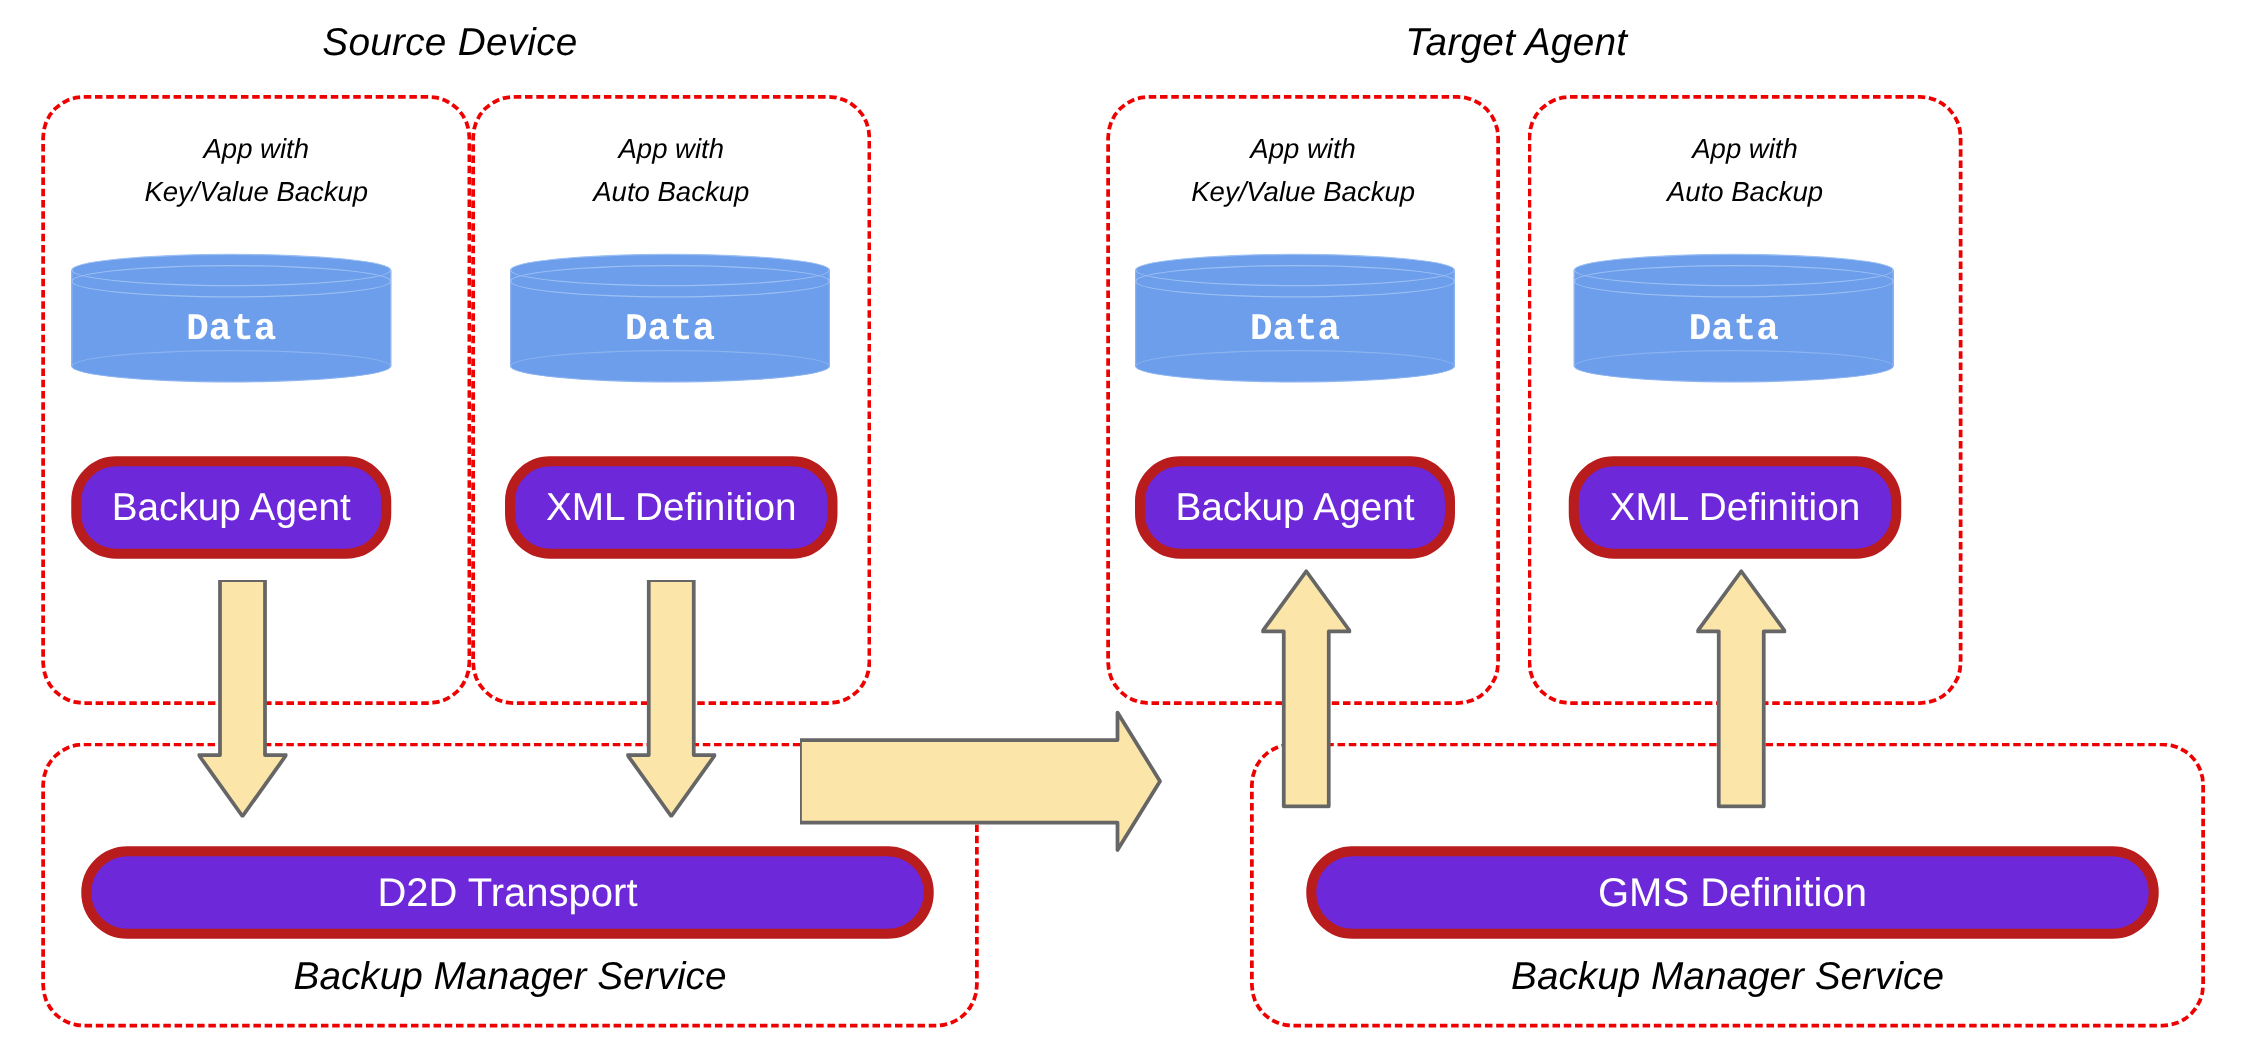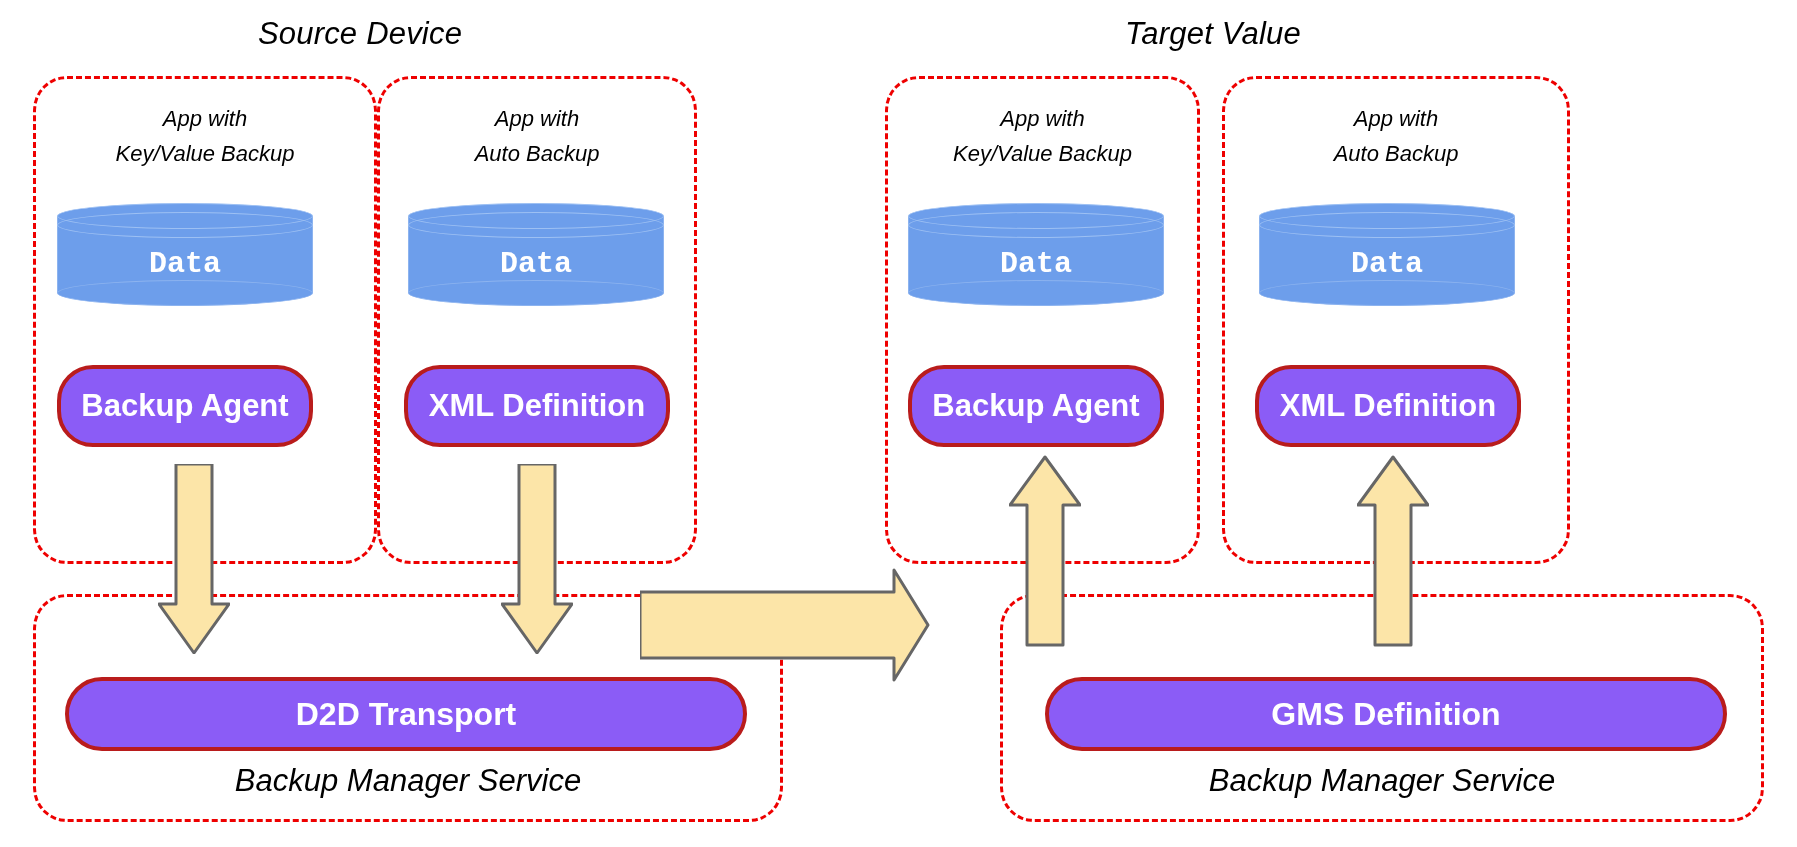--- a/index.html
+++ b/index.html
@@ -121,29 +121,29 @@
     text-align: center;
     font-weight: bold;
     font-size: 30px;
     color: #ffffff;
     z-index: 5;
   }
 
   
   .pill {
     position: absolute;
-    background: #8b5cf6;
-    border: 4px solid #b91c1c;
+    background: #6d28d9;
+    border: 8px solid #b91c1c;
     border-radius: 36px;
     box-sizing: border-box;
     display: flex;
     align-items: center;
     justify-content: center;
     color: #ffffff;
-    font-weight: bold;
+    font-weight: normal;
     font-size: 31px;
     white-space: nowrap;
   }
   .transport {
     border-radius: 40px;
     font-size: 32px;
     margin-top: 32px;
   }
 
   
@@ -155,21 +155,21 @@
   .zlow  { z-index: 1; }
   .zmid  { z-index: 3; }
 </style>
 </head>
 <body>
 
 <div id="stage">
 
   <div class="device-title" style="left:247px; top:16px; width:226px;">Source Device</div>
 
-  <div class="device-title" style="left:1100px; top:16px; width:226px;">Target Value</div>
+  <div class="device-title" style="left:1100px; top:16px; width:226px;">Target Agent</div>
 
   <div class="panel app-panel" style="left:33px; top:76px; width:344px; height:488px;">
     <div class="panel-title">App with
 Key/Value Backup</div>
   </div>
 
   <div class="cyl" style="left:57px; top:203px;">
     <div class="body"></div>
     <div class="bottom"></div>
     <div class="top"></div>

